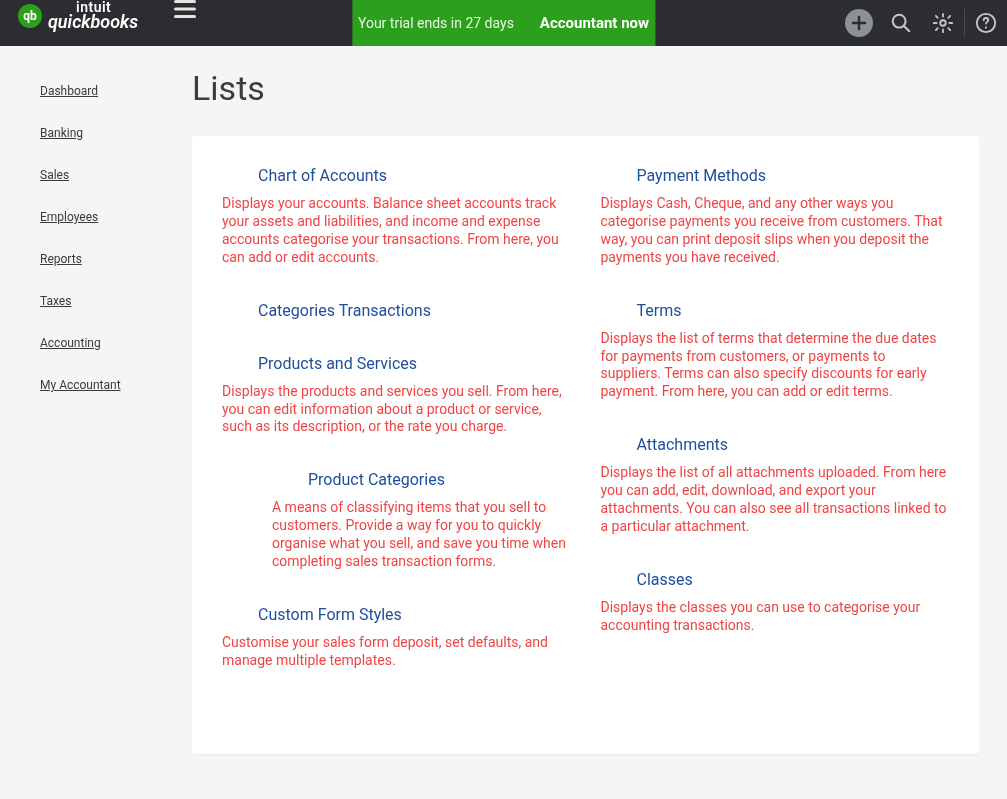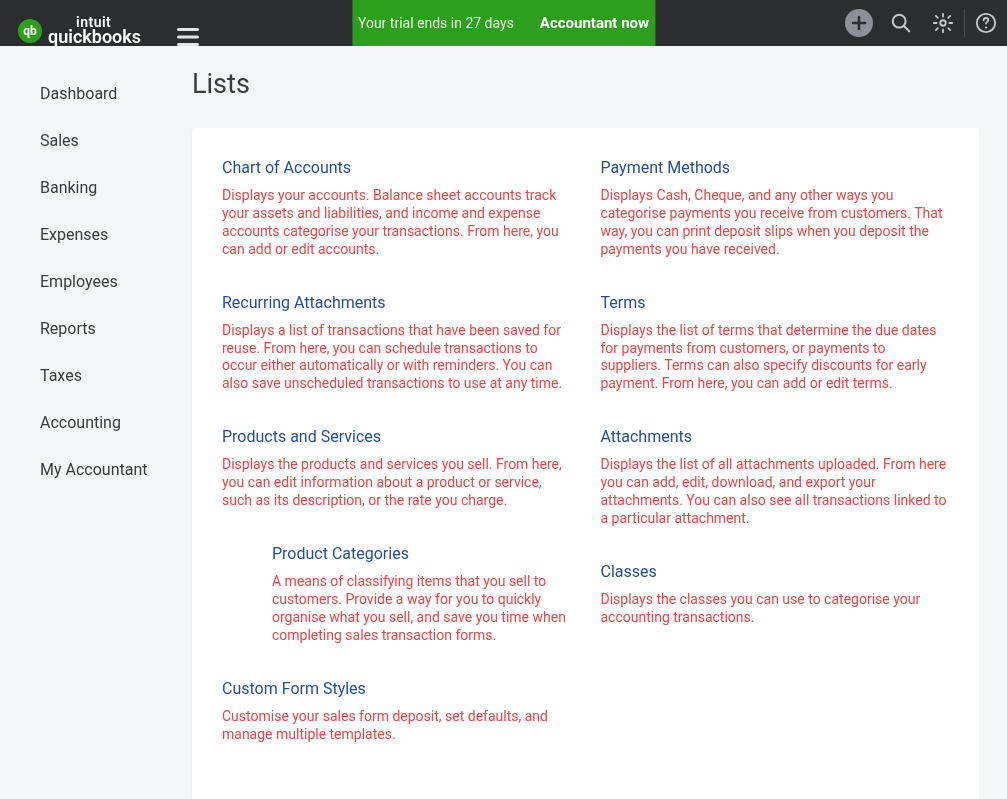--- a/index.html
+++ b/index.html
@@ -11,21 +11,21 @@
     body {
       background: #f4f5f7;
       width: 1007px;
       height: 799px;
       overflow: hidden;
     }
     .topbar {
       background: #2b2d30;
       height: 46px;
       display: flex;
-      align-items: flex-end;
+      align-items: flex-start;
       position: relative;
     }
     .logo-area {
       display: flex;
       align-items: center;
       padding-left: 18px;
       gap: 6px;
     }
     .qb-circle {
       width: 24px;
@@ -46,20 +46,21 @@
     .logo-intuit {
       font-size: 14px;
       letter-spacing: 0.5px;
       font-weight: 600;
       padding-left: 28px;
     }
     .logo-main {
       font-size: 18px;
       font-weight: 600;
       margin-top: -1px;
+      font-style: italic;
     }
     .hamburger {
       margin-left: 36px;
       color: #e4e4e4;
       cursor: pointer;
       display: flex;
       align-items: center;
     }
     .trial-banner {
       position: absolute;
@@ -116,29 +117,30 @@
       display: flex;
     }
     .sidebar {
       width: 192px;
       padding-top: 24px;
       flex-shrink: 0;
     }
     .nav-item {
       padding: 14px 0 14px 40px;
       color: #3a3b3d;
-      font-size: 16px;
-      cursor: pointer;
+      font-size: 12px;
+      cursor: pointer;
+      text-decoration: underline;
     }
     .main {
       flex: 1;
       padding-right: 28px;
     }
     .page-title {
-      font-size: 27px;
+      font-size: 34px;
       color: #3a3b3d;
       font-weight: 400;
       margin: 22px 0 28px 0;
     }
     .card {
       background: #fff;
       border-radius: 3px;
       box-shadow: 0 1px 2px rgba(0,0,0,0.06);
       padding: 30px 30px 50px 30px;
       display: flex;
@@ -152,20 +154,21 @@
     }
     .list-item.indent {
       padding-left: 50px;
     }
     .list-title {
       color: #1f4e9c;
       font-size: 16px;
       font-weight: 400;
       margin-bottom: 10px;
       cursor: pointer;
+      margin-left: 36px;
     }
     .list-desc {
       color: #ef4444;
       font-size: 14px;
       line-height: 1.28;
     }
   </style>
 </head>
 <body>
 
@@ -215,41 +218,39 @@
           <path d="M9.5 9a2.5 2.5 0 015 0c0 1.5-2.5 2-2.5 3.5" stroke="currentColor" stroke-width="2" fill="none" stroke-linecap="round"></path>
           <circle cx="12" cy="17" r="1.2" fill="currentColor"></circle>
         </svg>
     </div>
   </div>
 </div>
 
 <div class="content-wrap">
   <div class="sidebar">
     <div class="nav-item">Dashboard</div>
+    <div class="nav-item">Banking</div>
     <div class="nav-item">Sales</div>
-    <div class="nav-item">Banking</div>
-    <div class="nav-item">Expenses</div>
     <div class="nav-item">Employees</div>
     <div class="nav-item">Reports</div>
     <div class="nav-item">Taxes</div>
     <div class="nav-item">Accounting</div>
     <div class="nav-item">My Accountant</div>
   </div>
 
   <div class="main">
     <h1 class="page-title">Lists</h1>
     <div class="card">
       <div class="col">
         <div class="list-item">
           <div class="list-title">Chart of Accounts</div>
           <div class="list-desc">Displays your accounts. Balance sheet accounts track your assets and liabilities, and income and expense accounts categorise your transactions. From here, you can add or edit accounts.</div>
         </div>
         <div class="list-item">
-          <div class="list-title">Recurring Attachments</div>
-          <div class="list-desc">Displays a list of transactions that have been saved for reuse. From here, you can schedule transactions to occur either automatically or with reminders. You can also save unscheduled transactions to use at any time.</div>
+          <div class="list-title">Categories Transactions</div>
         </div>
         <div class="list-item">
           <div class="list-title">Products and Services</div>
           <div class="list-desc">Displays the products and services you sell. From here, you can edit information about a product or service, such as its description, or the rate you charge.</div>
         </div>
         <div class="list-item indent">
           <div class="list-title">Product Categories</div>
           <div class="list-desc">A means of classifying items that you sell to customers. Provide a way for you to quickly organise what you sell, and save you time when completing sales transaction forms.</div>
         </div>
         <div class="list-item">

